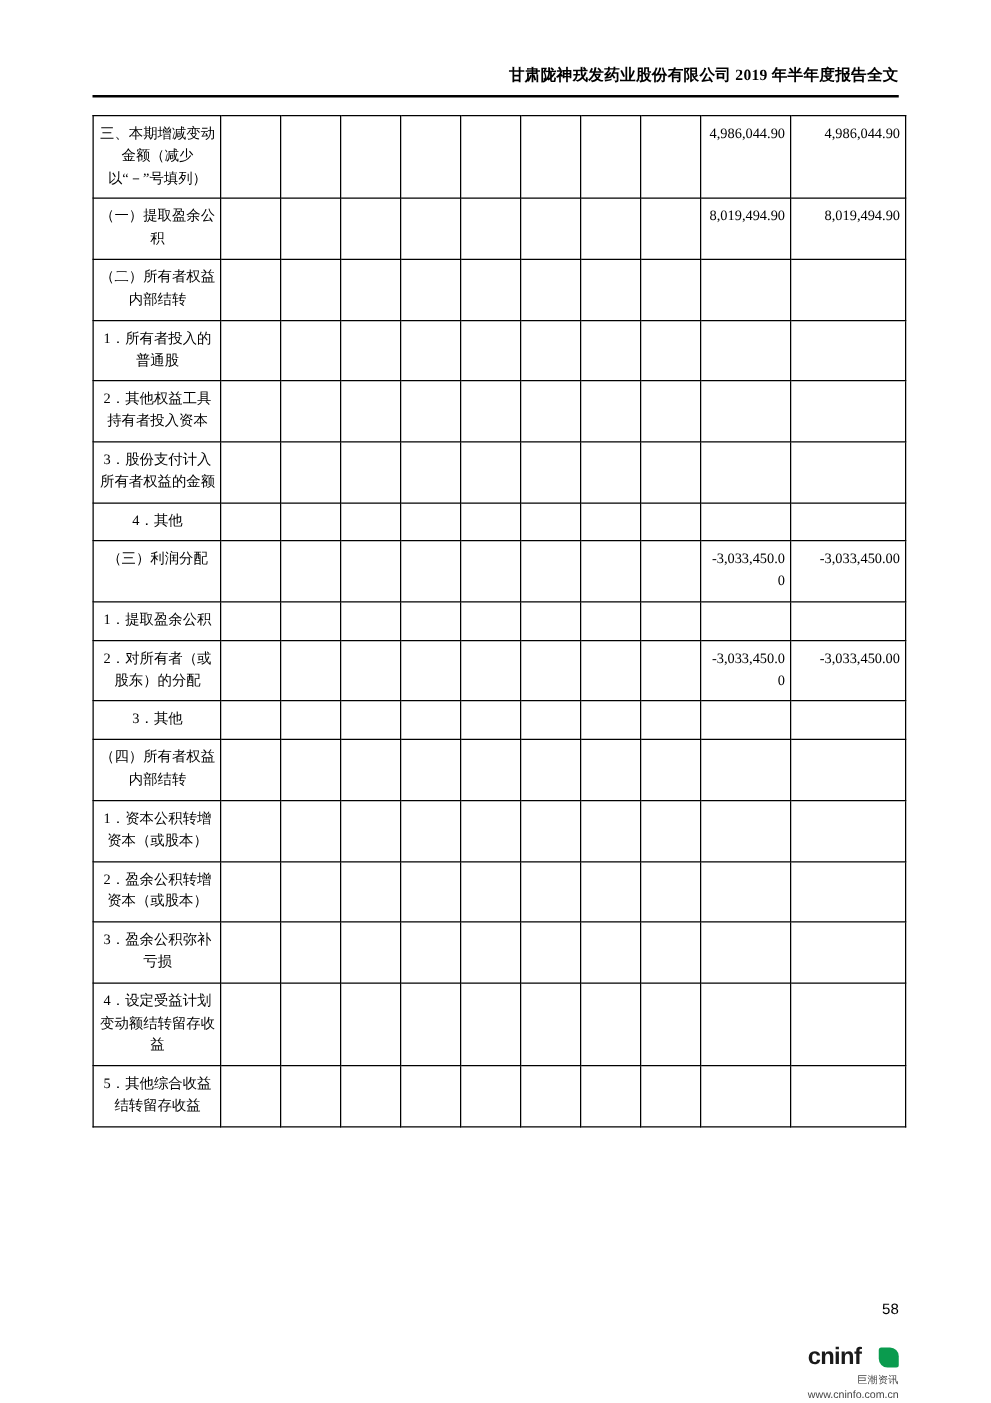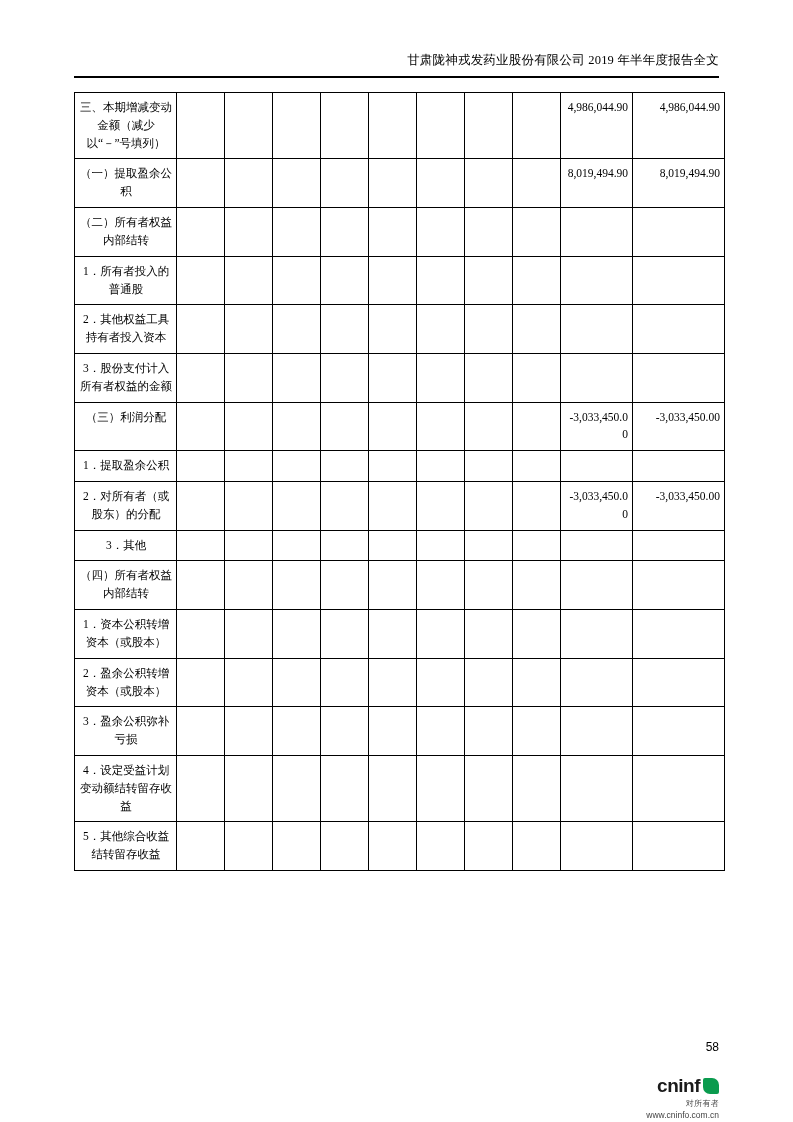--- a/index.html
+++ b/index.html
@@ -23,21 +23,21 @@
   }
   
   .doc-header {
     position: absolute;
     left: 74px;
     top: 52px;
     width: 645px;
     text-align: right;
     font-size: 12.5px;
     font-family: "Liberation Serif", "DejaVu Serif", serif;
-    font-weight: normal;
+    font-weight: bold;
     letter-spacing: 0.2px;
     color: #000;
   }
   .header-rule {
     position: absolute;
     left: 74px;
     top: 76px;
     width: 645px;
     height: 2px;
     background: #000000;
@@ -92,21 +92,21 @@
   .footer {
     position: absolute;
     right: 74px;
     top: 1075px;
     text-align: right;
   }
   .logo-row {
     display: flex;
     align-items: center;
     justify-content: flex-end;
-    gap: 3px;
+    gap: 14px;
   }
   .logo-text {
     font-family: "Liberation Sans", sans-serif;
     font-size: 19px;
     font-weight: bold;
     letter-spacing: -0.5px;
     color: #1a1a1a;
   }
   .logo-mark {
     width: 16px;
@@ -215,20 +215,33 @@
             <td class="blank"></td>
             <td class="blank"></td>
             <td class="blank"></td>
             <td class="blank"></td>
             <td class="blank"></td>
             <td class="blank"></td>
             <td class="numa"></td>
             <td class="numb"></td>
           </tr>
           <tr>
+            <td class="label cn">4．其他</td>
+            <td class="blank"></td>
+            <td class="blank"></td>
+            <td class="blank"></td>
+            <td class="blank"></td>
+            <td class="blank"></td>
+            <td class="blank"></td>
+            <td class="blank"></td>
+            <td class="blank"></td>
+            <td class="numa"></td>
+            <td class="numb"></td>
+          </tr>
+          <tr>
             <td class="label cn">（三）利润分配</td>
             <td class="blank"></td>
             <td class="blank"></td>
             <td class="blank"></td>
             <td class="blank"></td>
             <td class="blank"></td>
             <td class="blank"></td>
             <td class="blank"></td>
             <td class="blank"></td>
             <td class="numa">-3,033,450.00</td>
@@ -355,17 +368,17 @@
     </table>
   </div>
 
   <div class="page-number">58</div>
 
   <div class="footer">
     <div class="logo-row">
       <span class="logo-text">cninf</span>
       <span class="logo-mark"></span>
     </div>
-    <div class="logo-sub cn">对所有者</div>
+    <div class="logo-sub cn">巨潮资讯</div>
     <div class="logo-url">www.cninfo.com.cn</div>
   </div>
 
 </div>
 
 </body></html>

